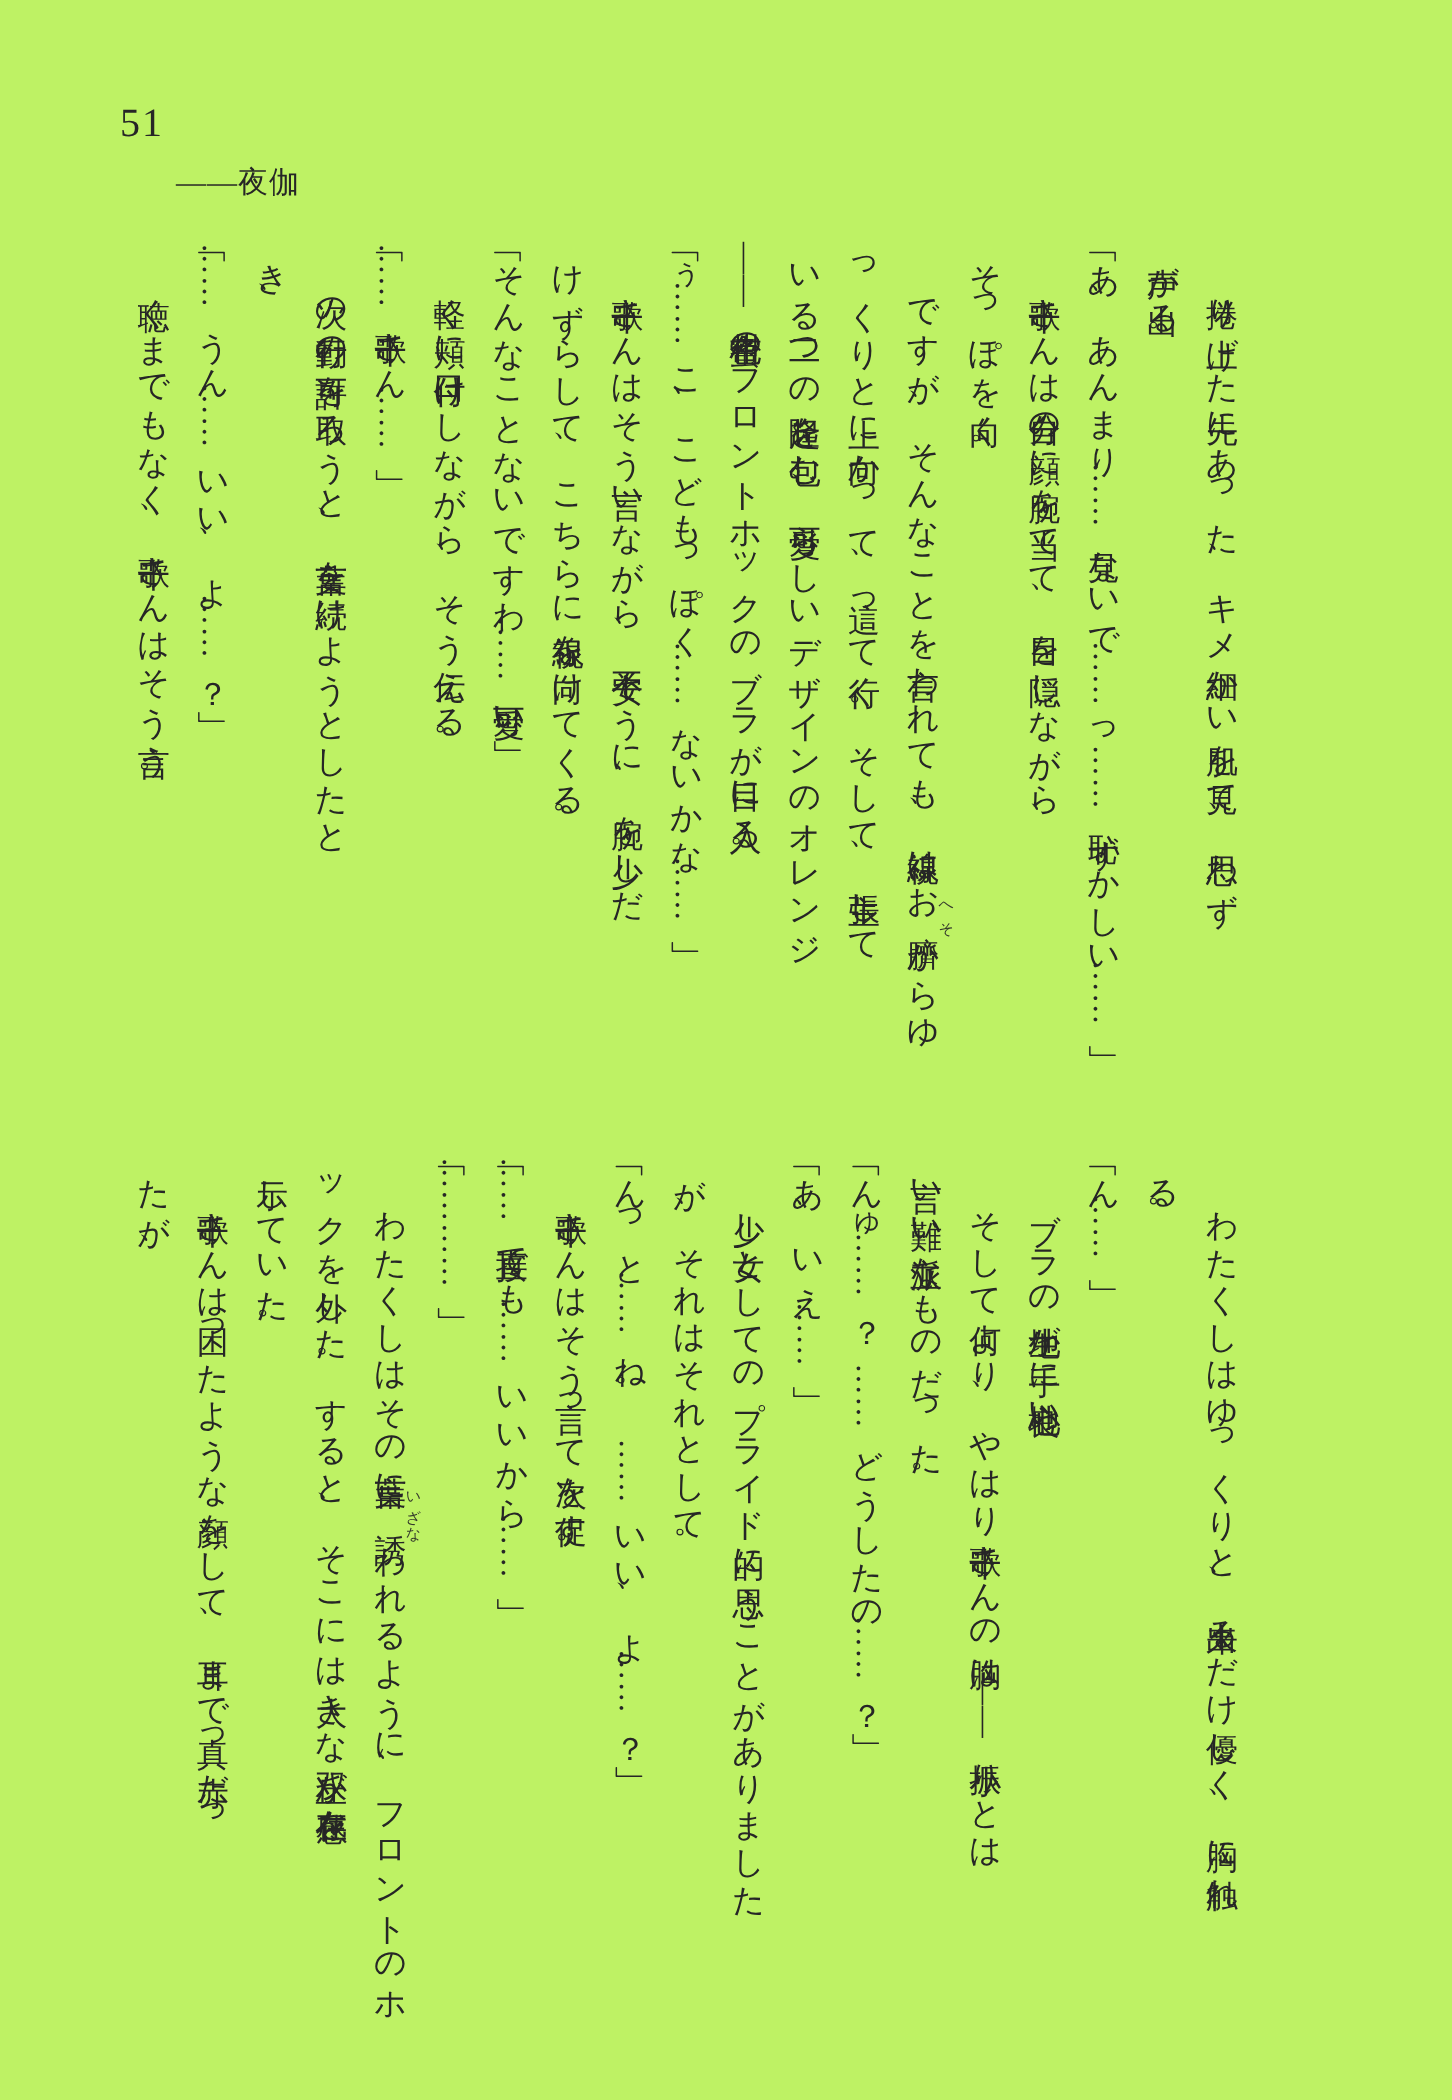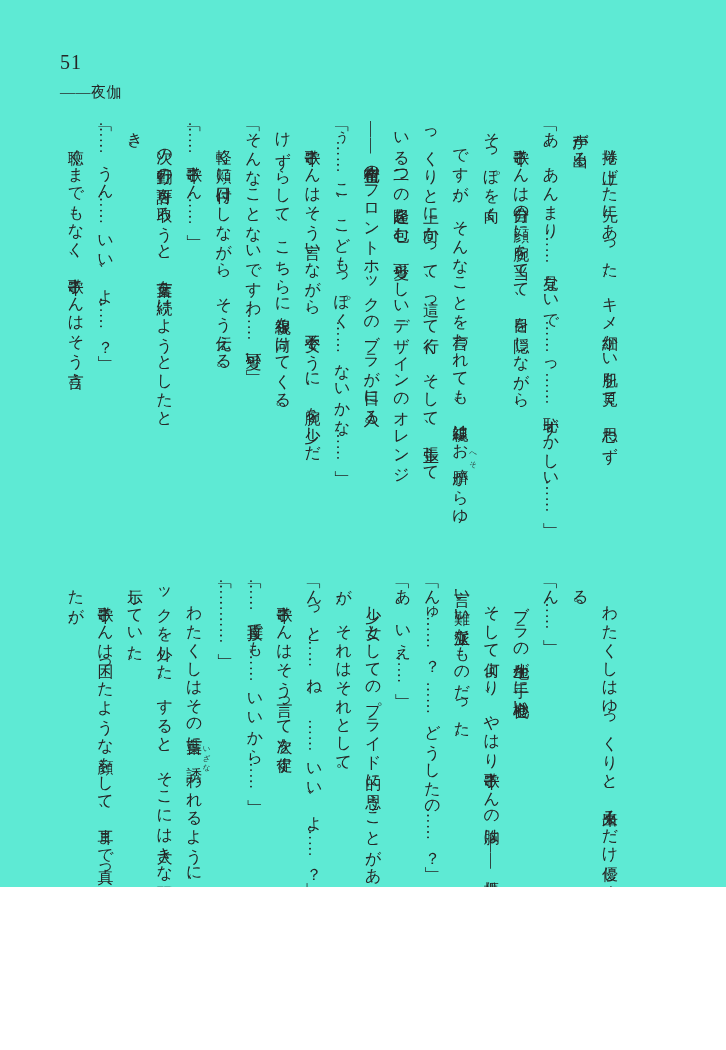--- a/index.html
+++ b/index.html
@@ -1,29 +1,29 @@
 <!DOCTYPE html>
 <html lang="ja"><head>
 <meta charset="utf-8">
 <style>
   html,body{margin:0;padding:0;}
   .page{
     position:relative;
-    width:726px;height:887px;
-    background:#5eead4;
+    width:726px;height:1050px;
+    background:#bef264;
     overflow:hidden;
     font-family:"Liberation Serif","DejaVu Serif",serif;
     color:#262626;
   }
   .folio{position:absolute;left:60px;top:50px;}
   .page-num{
     font-size:20px;line-height:24px;letter-spacing:1px;
   }
   .running-header{
-    font-size:15px;line-height:18px;margin-top:9px;letter-spacing:0.5px;
+    font-size:15px;line-height:18px;margin-top:9px;letter-spacing:0.5px;margin-left:28px;
   }
   .tblock{
     position:absolute;
     left:62px;width:563px;height:442px;
     writing-mode:vertical-rl;
     -webkit-writing-mode:vertical-rl;
     text-orientation:mixed;
     font-size:16px;
     letter-spacing:0.4px;
     line-height:29.6px;

